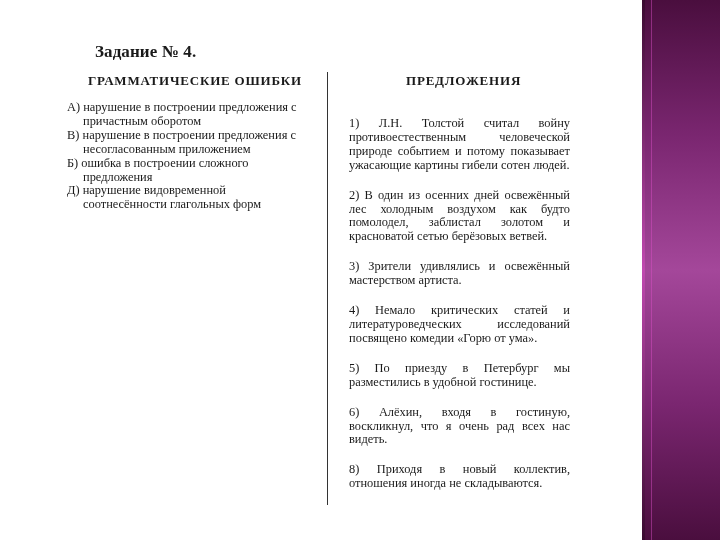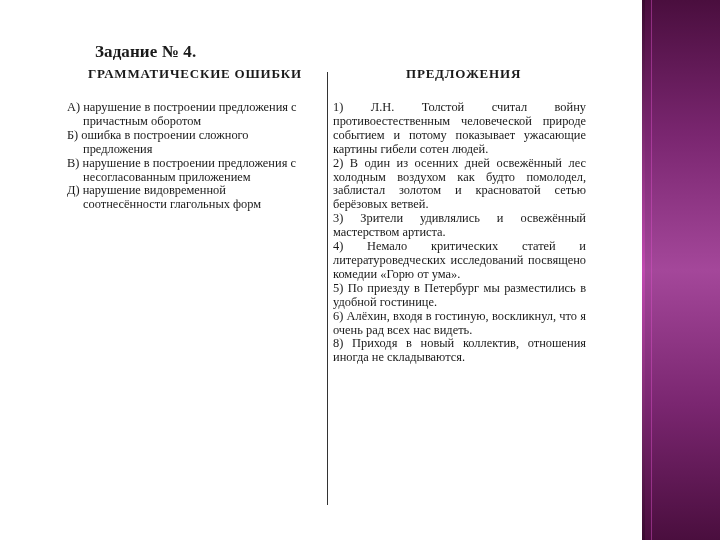--- a/index.html
+++ b/index.html
@@ -20,65 +20,65 @@
     }
     .side-panel::after {
       content: ""; position: absolute; left: 9px; top: 0; width: 1px; height: 100%;
       background: rgba(220,80,200,0.45);
     }
     .task-title {
       position: absolute; left: 95px; top: 42px;
       font-size: 17px; font-weight: bold; letter-spacing: 0.1px;
     }
     .col-head {
-      position: absolute; top: 66px; font-size: 13px; font-weight: bold; letter-spacing: 0.8px;
+      position: absolute; top: 73px; font-size: 13px; font-weight: bold; letter-spacing: 0.8px;
     }
     .col-head.left { left: 88px; }
     .col-head.right { left: 406px; }
     .divider {
       position: absolute; left: 327px; top: 72px; width: 1px; height: 433px; background: #333;
     }
     .left-list {
       position: absolute; left: 67px; top: 101px; width: 256px;
       font-size: 12.4px; line-height: 13.9px;
     }
     .left-list .item { text-indent: -0px; }
     .left-list .item .cont { display: block; padding-left: 16px; }
     .right-list {
       position: absolute; left: 333px; top: 101px; width: 253px;
       font-size: 12.4px; line-height: 13.9px; text-align: justify;
     }
-    .right-list .sent { margin: 0; }
+    .right-list .sent { margin: 16px; }
   </style>
 </head>
 <body>
 
 <div class="page">
   <div class="task-title">Задание № 4.</div>
 
   <div class="col-head left">ГРАММАТИЧЕСКИЕ ОШИБКИ</div>
   <div class="col-head right">ПРЕДЛОЖЕНИЯ</div>
 
   <div class="divider"></div>
 
   <div class="left-list">
     <div class="item">
       <span>А)</span>
       <span>нарушение в построении предложения с</span>
       <span class="cont">причастным оборотом</span>
     </div>
     <div class="item">
+      <span>В)</span>
+      <span>нарушение в построении предложения с</span>
+      <span class="cont">несогласованным приложением</span>
+    </div>
+    <div class="item">
       <span>Б)</span>
       <span>ошибка в построении сложного</span>
       <span class="cont">предложения</span>
-    </div>
-    <div class="item">
-      <span>В)</span>
-      <span>нарушение в построении предложения с</span>
-      <span class="cont">несогласованным приложением</span>
     </div>
     <div class="item">
       <span>Д)</span>
       <span>нарушение видовременной</span>
       <span class="cont">соотнесённости глагольных форм</span>
     </div>
   </div>
 
   <div class="right-list">
     <p class="sent"><span>1)</span> <span>Л.Н. Толстой считал войну противоестественным человеческой природе событием и потому показывает ужасающие картины гибели сотен людей.</span></p>

